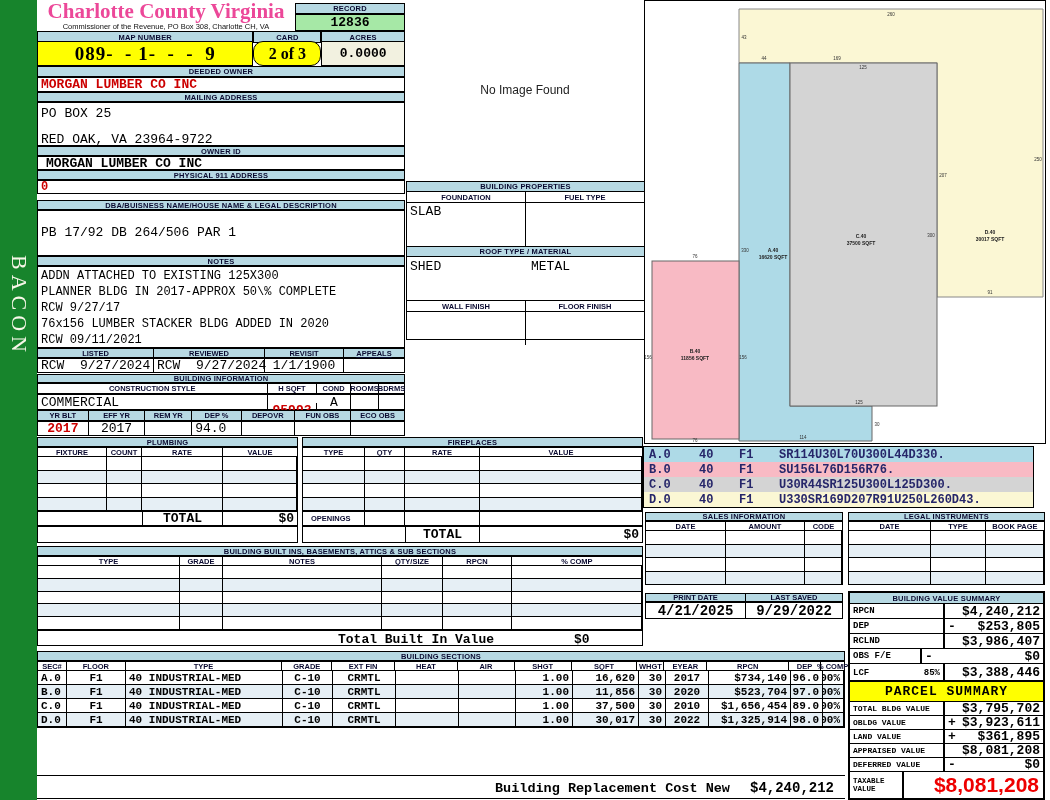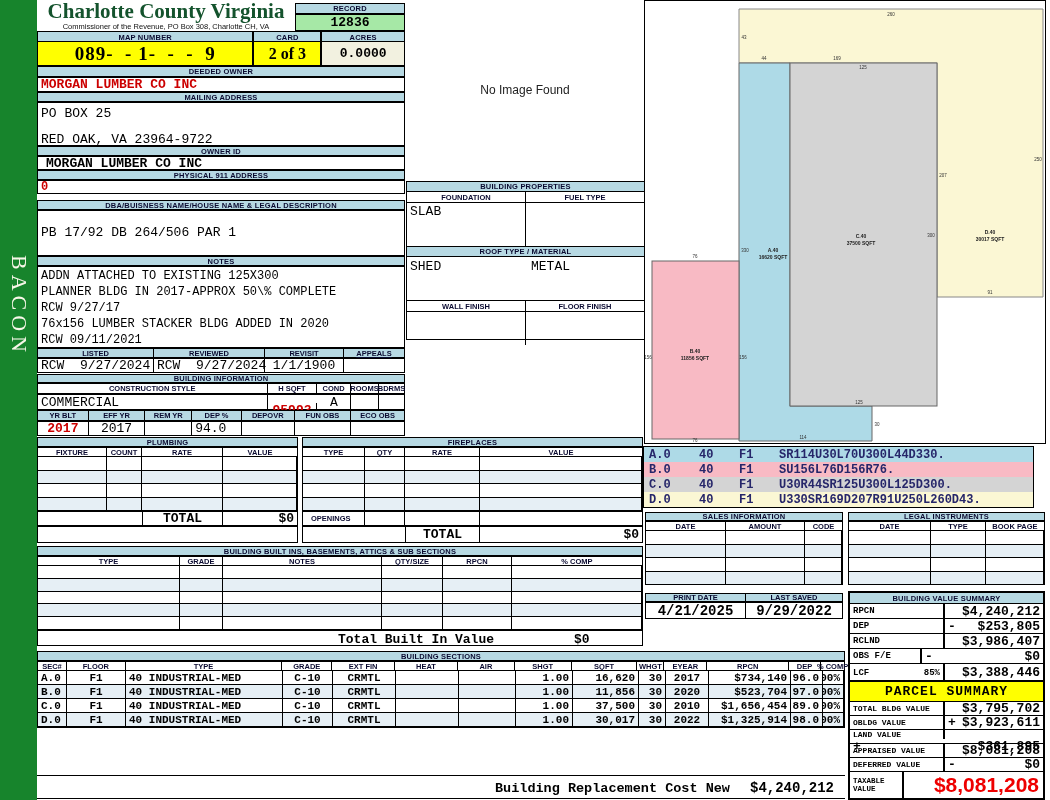--- a/index.html
+++ b/index.html
@@ -47,37 +47,37 @@
 <body>
 
 <div id="root">
 
   <div class="b" style="left:0;top:0;width:37px;height:800px;background:var(--sidebar-green,#17842c);">
     <span style="position:absolute;left:6px;top:255px;writing-mode:vertical-rl;
                  font:400 22px 'Liberation Serif',serif;color:#f7f7e8;letter-spacing:5px;">BACON</span>
   </div>
 
   <div class="b" style="left:37px;top:0;width:258px;height:31px;text-align:center;">
-    <div style="font:600 21px 'Liberation Serif',serif;color:#14532d;line-height:21px;margin-top:1px;">Charlotte County Virginia</div>
+    <div style="font:600 21px 'Liberation Serif',serif;color:#ec4899;line-height:21px;margin-top:1px;">Charlotte County Virginia</div>
     <div style="font:400 7.5px 'Liberation Sans',sans-serif;color:#111;">Commissioner of the Revenue, PO Box 308, Charlotte CH, VA</div>
   </div>
 
   <div class="b bar" style="left:295px;top:3px;width:110px;height:11px;">RECORD</div>
   <div class="b box mono" style="left:295px;top:14px;width:110px;height:17px;background:var(--record-green,#a6e8a6);
               font-weight:700;font-size:13px;text-align:center;line-height:15px;">12836</div>
 
   <div class="b flex" style="left:37px;top:31px;width:368px;height:10px;">
     <div class="bar" style="width:218px;height:10px;">MAP NUMBER</div>
     <div class="bar" style="width:67px;height:10px;">CARD</div>
     <div class="bar" style="width:83px;height:10px;">ACRES</div>
   </div>
   <div class="b flex" style="left:37px;top:41px;width:368px;height:25px;">
     <div class="box" style="width:218px;background:var(--highlight-yellow,#ff0);font:700 19px 'Liberation Serif',serif;
                 text-align:center;line-height:23px;white-space:pre;letter-spacing:1px;">089-  - 1-  -  -  9</div>
-    <div class="box" style="width:67px;background:var(--highlight-yellow,#ff0);font:700 16px 'Liberation Serif',serif;text-align:center;line-height:23px;">2 of 3</div>
+    <div class="box" style="width:67px;background:var(--highlight-yellow,#ff0);font:700 16px 'Liberation Serif',serif;text-align:center;line-height:23px;border-radius:10px;">2 of 3</div>
     <div class="box mono" style="width:83px;background:var(--acres-cream,#f2f1e0);font-weight:700;font-size:13px;text-align:center;line-height:23px;">0.0000</div>
   </div>
 
   <div class="b bar" style="left:37px;top:66px;width:368px;height:11px;">DEEDED OWNER</div>
   <div class="b box mono red" style="left:37px;top:77px;width:368px;height:15px;font-weight:700;font-size:13px;line-height:14px;padding-left:3px;">MORGAN LUMBER CO INC</div>
 
   <div class="b bar" style="left:37px;top:92px;width:368px;height:10px;">MAILING ADDRESS</div>
   <div class="b box" style="left:37px;top:102px;width:368px;height:44px;">
     <span class="mono" style="position:absolute;left:3px;top:3px;font-size:13px;">PO BOX 25</span>
     <span class="mono" style="position:absolute;left:3px;top:29px;font-size:13px;">RED OAK, VA 23964-9722</span>
@@ -585,21 +585,21 @@
           <span>TOTAL BLDG VALUE</span>
         </div>
       <div class="sumval"><span class="op"></span><span class="num">$3,795,702</span></div>
     </div>
     <div class="sumrow" style="height:14px;">
       <div class="sumlab" style="width:95px;font-size:8px;">
           <span>OBLDG VALUE</span>
         </div>
       <div class="sumval"><span class="op">+</span><span class="num">$3,923,611</span></div>
     </div>
-    <div class="sumrow" style="height:14px;flex-direction:column;">
+    <div class="sumrow" style="height:14px;">
       <div class="sumlab" style="width:95px;font-size:8px;">
           <span>LAND VALUE</span>
         </div>
       <div class="sumval"><span class="op">+</span><span class="num">$361,895</span></div>
     </div>
     <div class="sumrow" style="height:14px;">
       <div class="sumlab" style="width:95px;font-size:8px;">
           <span>APPRAISED VALUE</span>
         </div>
       <div class="sumval"><span class="op"></span><span class="num">$8,081,208</span></div>

